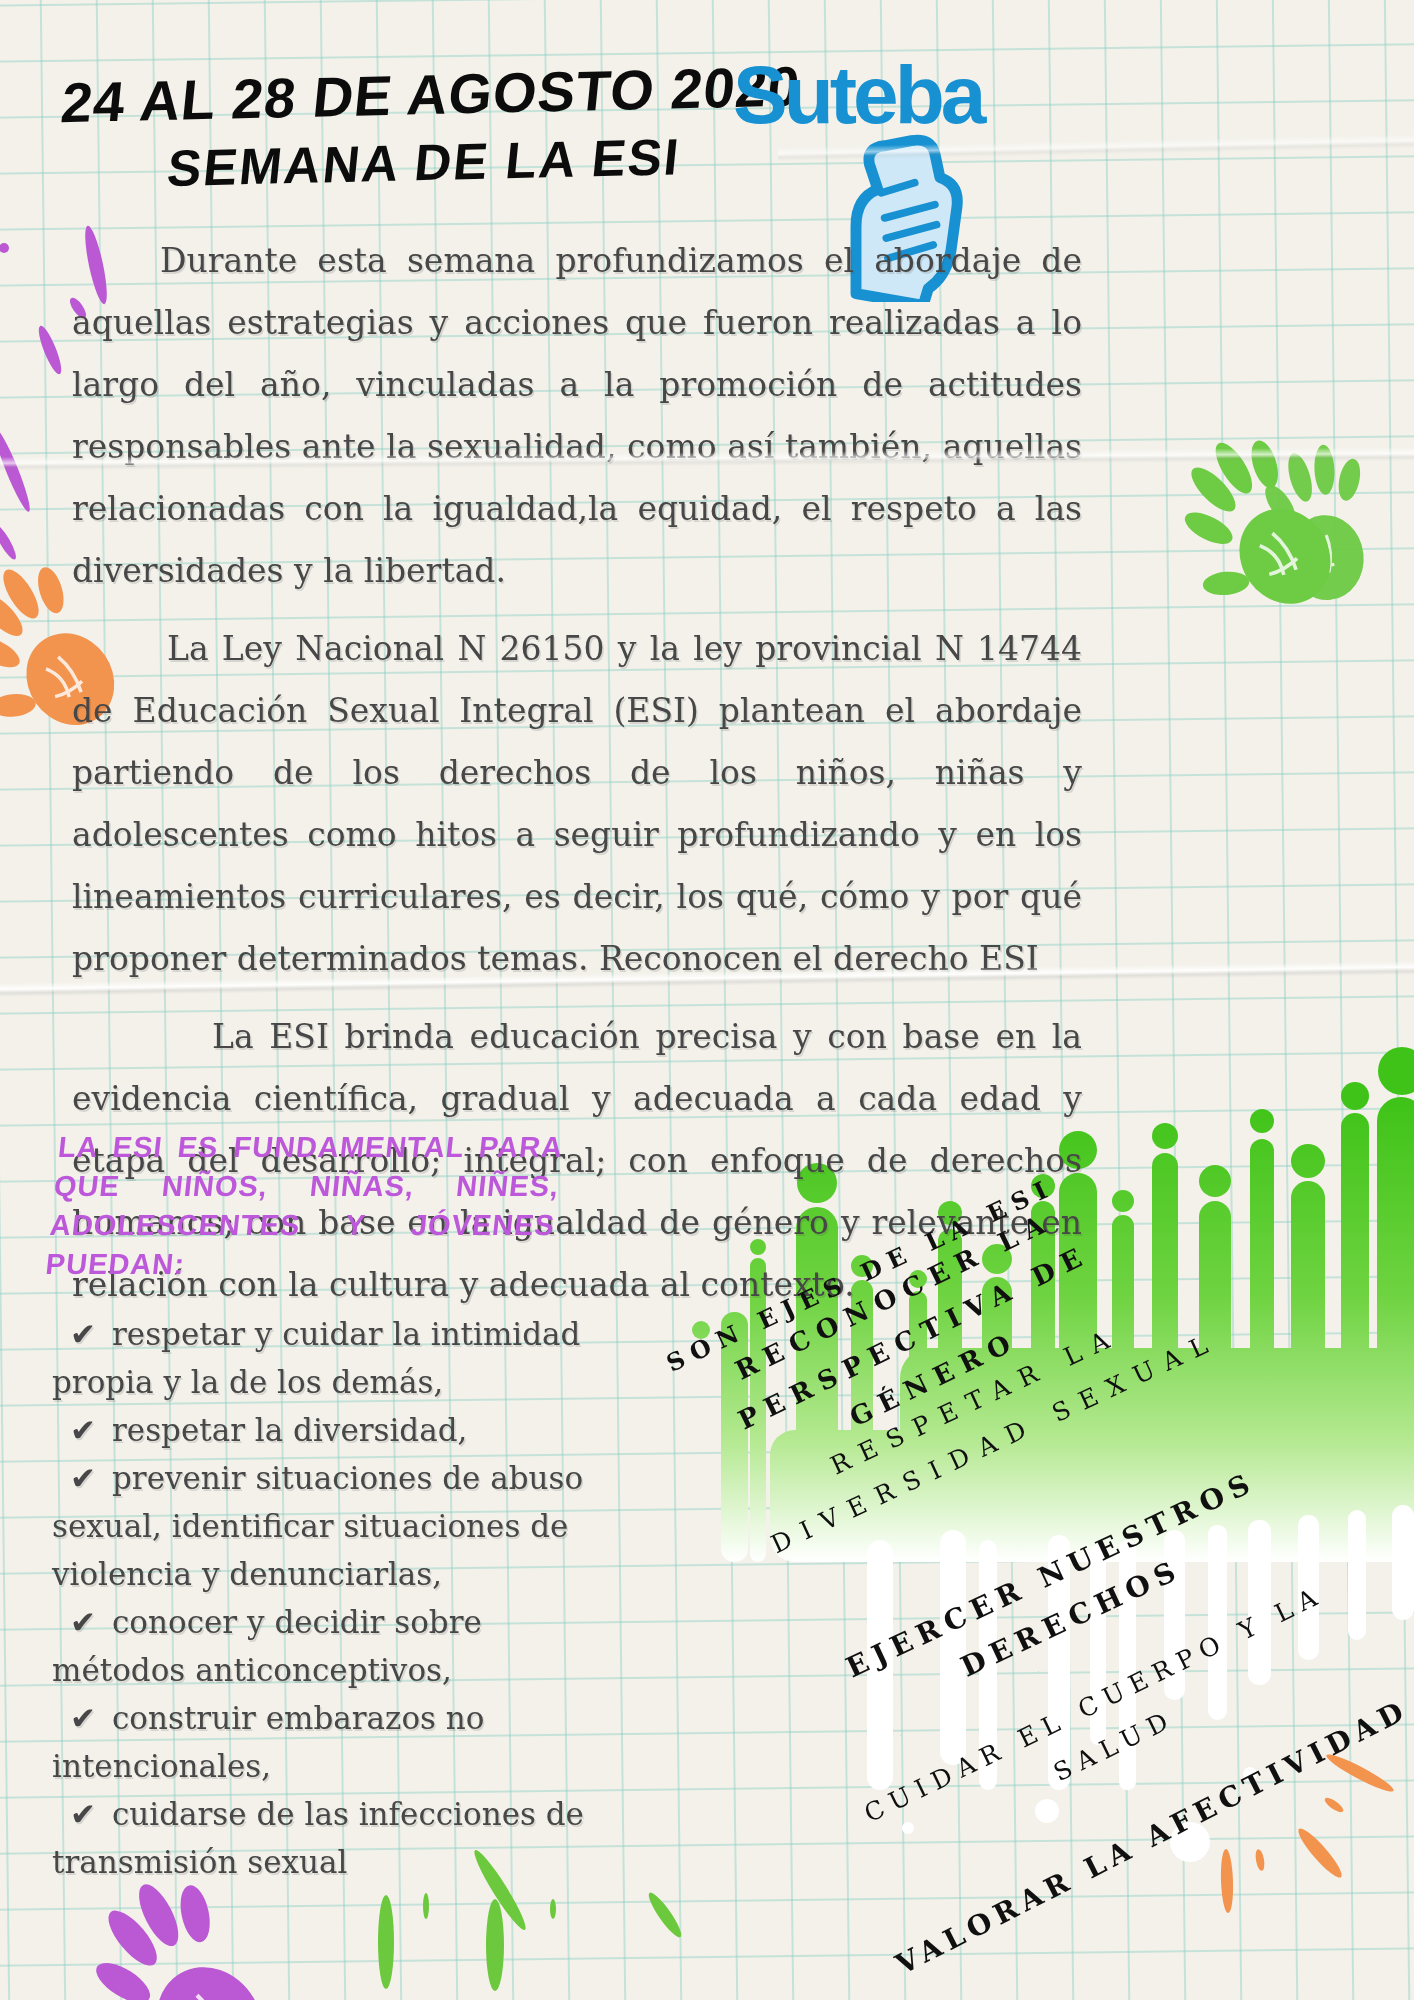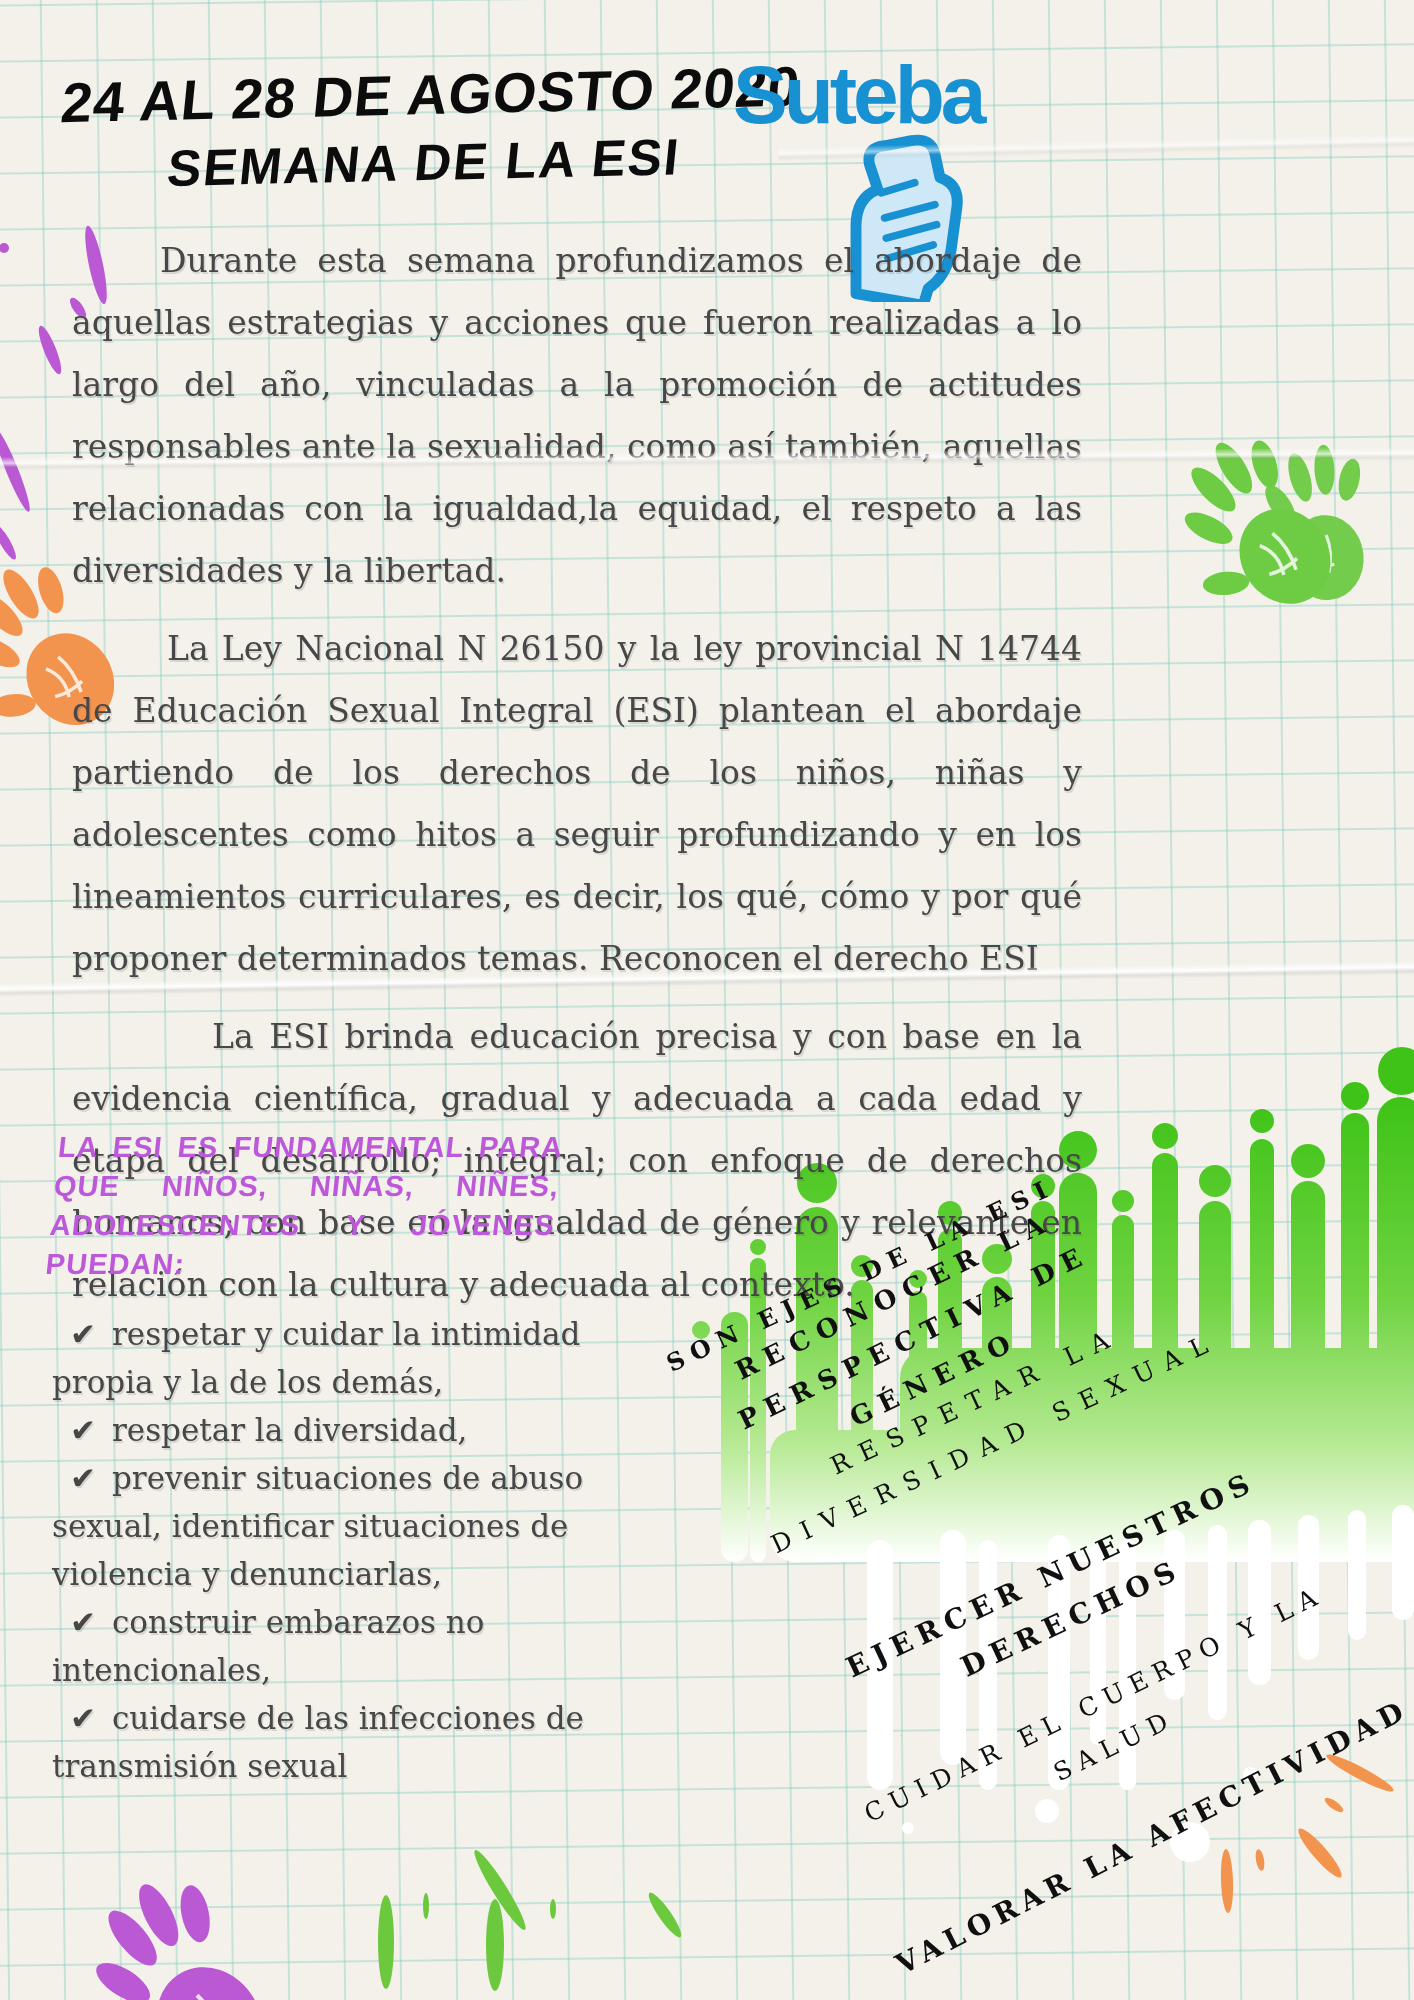--- a/index.html
+++ b/index.html
@@ -207,20 +207,21 @@
     <p class="para p1">La Ley Nacional N 26150 y la ley provincial N 14744  de Educación Sexual Integral (ESI)  plantean el abordaje partiendo  de los derechos de los niños, niñas y adolescentes como hitos a seguir profundizando y en los lineamientos curriculares, es decir, los qué, cómo y por qué proponer determinados temas. Reconocen el derecho ESI</p>
     <p class="para p2">La  ESI brinda educación precisa y con base en la evidencia científica, gradual y adecuada a cada edad y etapa del desarrollo; integral; con enfoque de derechos humanos; con base en la igualdad de género y relevante en relación con la cultura y adecuada al contexto.</p>
   </section>
 
   <section class="left-col">
     <h3 class="list-heading">LA  ESI ES FUNDAMENTAL PARA QUE NIÑOS, NIÑAS, NIÑES, ADOLESCENTES Y JÓVENES PUEDAN:</h3>
     <ul class="checklist">
       <li><span class="check">✔</span><span>respetar y cuidar la intimidad propia y la de los demás,</span></li>
       <li><span class="check">✔</span><span>respetar la diversidad,</span></li>
       <li><span class="check">✔</span><span>prevenir situaciones de abuso sexual, identificar situaciones de violencia y denunciarlas,</span></li>
+      <li><span class="check">✔</span><span>conocer y decidir sobre métodos anticonceptivos,</span></li>
       <li><span class="check">✔</span><span>construir embarazos no intencionales,</span></li>
       <li><span class="check">✔</span><span>cuidarse de las infecciones de transmisión sexual</span></li>
     </ul>
   </section>
 
   <span class="eje eje1">SON EJES DE LA ESI</span>
   <span class="eje eje2">RECONOCER LA PERSPECTIVA DE GÉNERO</span>
   <span class="eje eje3">RESPETAR LA DIVERSIDAD SEXUAL</span>
   <span class="eje eje4">EJERCER NUESTROS DERECHOS</span>
   <span class="eje eje5">CUIDAR EL CUERPO Y LA SALUD</span>

